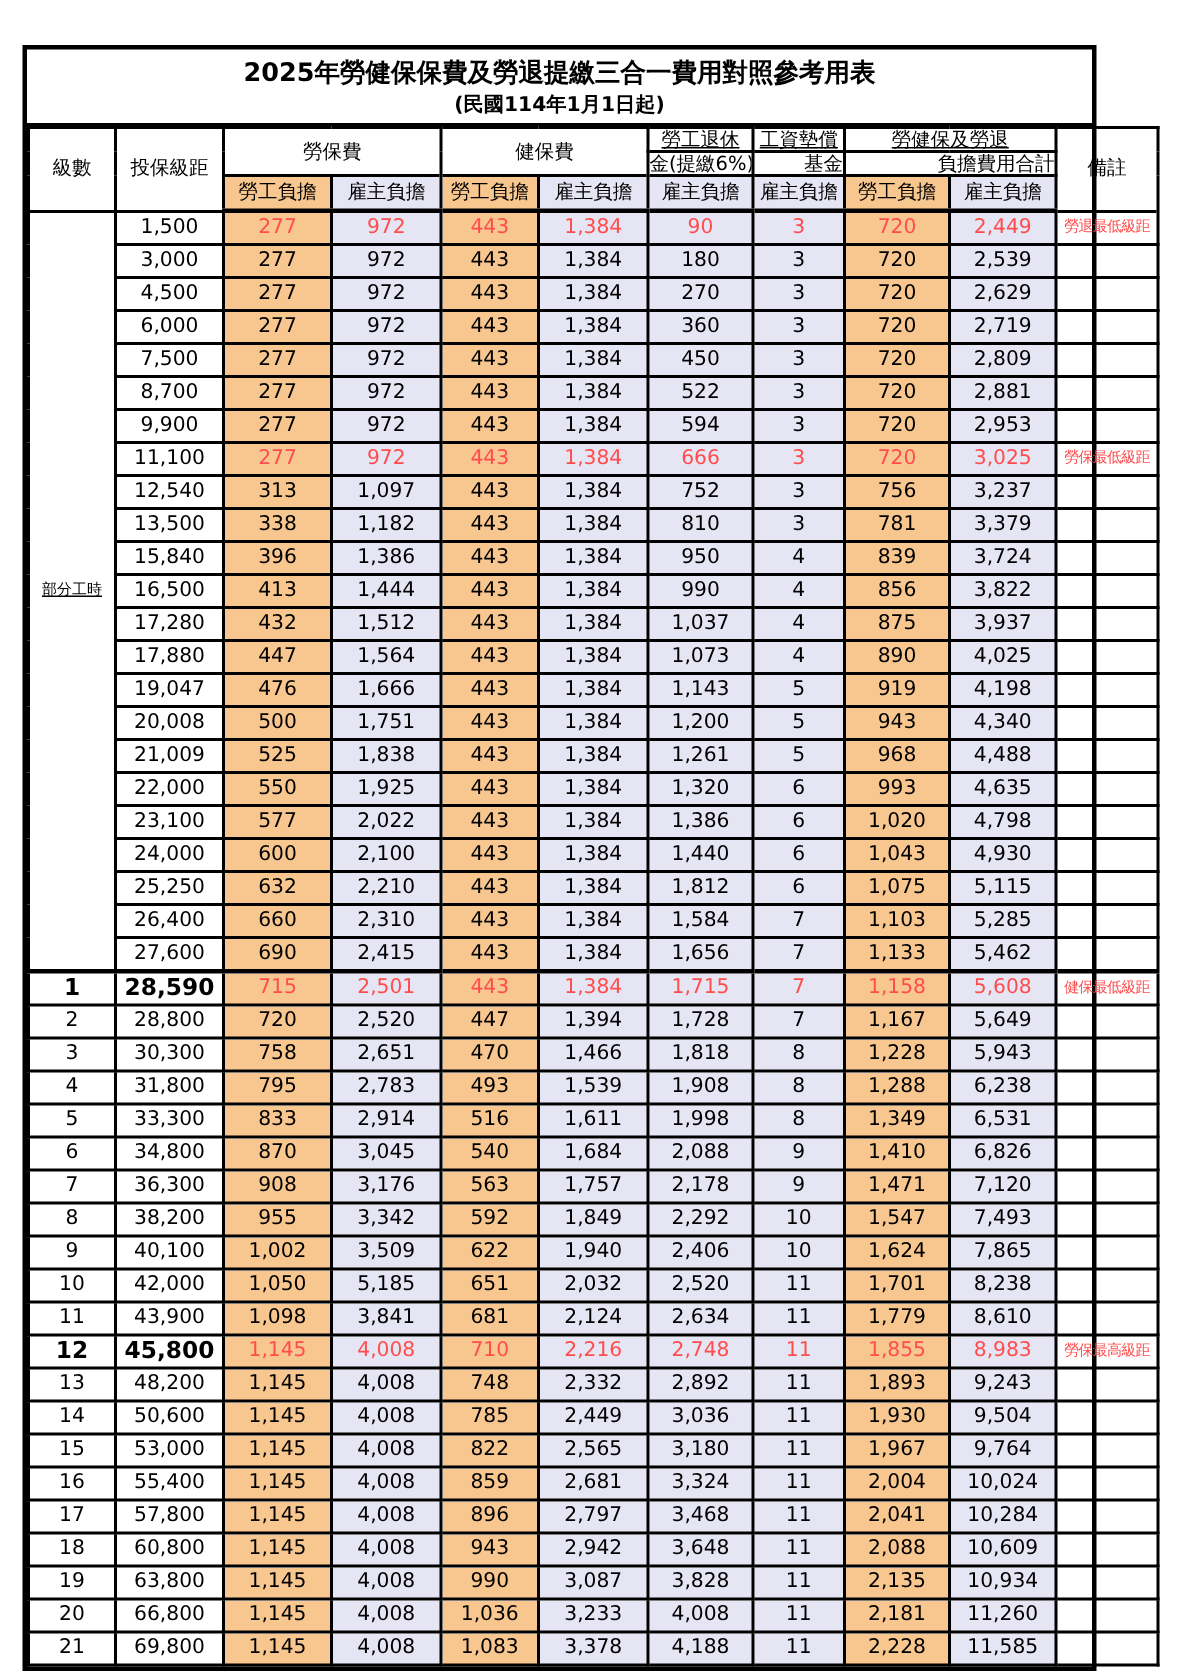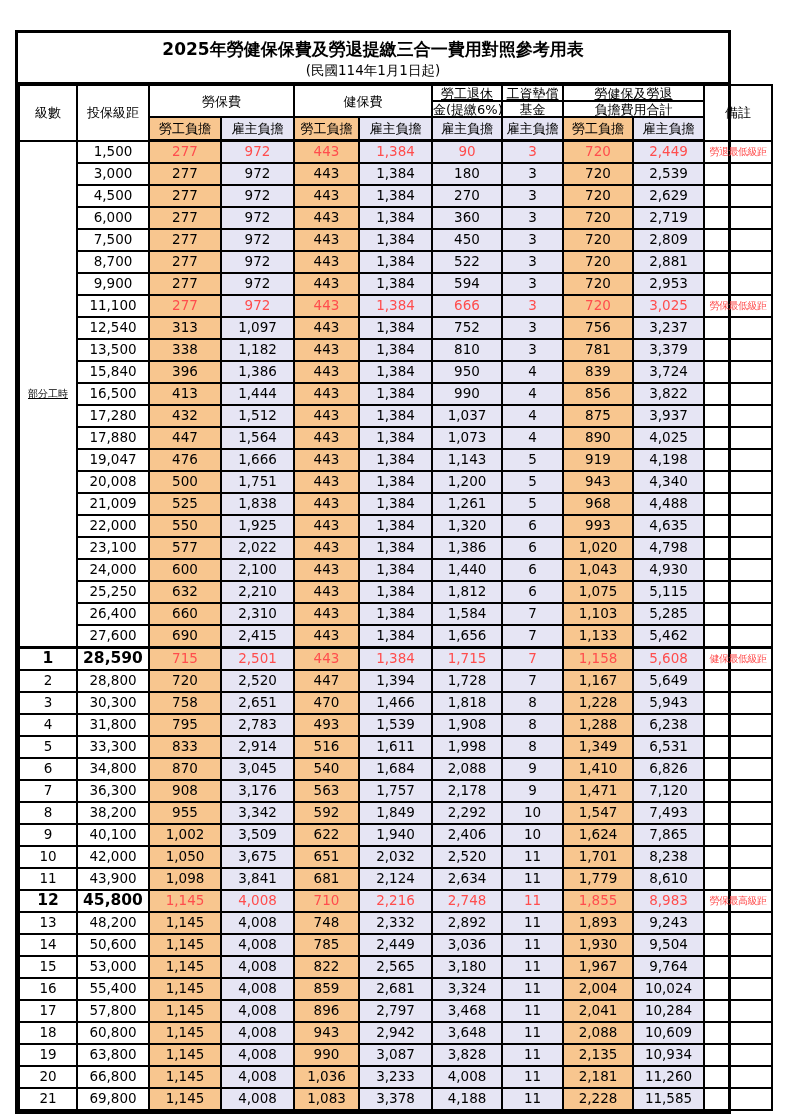--- a/index.html
+++ b/index.html
@@ -1,30 +1,30 @@
 <!DOCTYPE html>
 <html style="--emp: #F8C68F; --er: #E6E5F4; --red: #FF4D4D;"><head>
 <meta charset="utf-8">
 <style>
   html,body{margin:0;padding:0;background:#fff;}
   body{width:791px;height:1120px;position:relative;font-family:"DejaVu Sans",sans-serif;color:#000;}
   .sheet{position:absolute;left:15px;top:30px;width:716px;border:3px solid #000;box-sizing:border-box;background:#fff;}
   .title-block{border-bottom:2px solid #000;text-align:center;padding:4px 0 3px 0;}
   .title-main{font-size:17px;font-weight:bold;line-height:1.45;}
-  .title-sub{font-size:13.5px;font-weight:normal;line-height:1.3;}
+  .title-sub{font-size:13.5px;font-weight:bold;line-height:1.3;}
   table{border-collapse:collapse;table-layout:fixed;width:100%;}
   col.c1{width:58px}col.c2{width:72px}col.c3{width:72px}col.c4{width:73px}
   col.c5{width:65px}col.c6{width:73px}col.c7{width:70px}col.c8{width:61px}
   col.c9{width:70px}col.c10{width:71px}col.c11{width:68px}
   td,th{border:2px solid #000;text-align:center;vertical-align:middle;padding:0;
         font-size:13.5px;font-weight:normal;line-height:1;height:20px;overflow:hidden;white-space:nowrap;}
   thead th{font-size:13px;}
   thead tr.h-sub th{height:21px;border-bottom:3px solid #000;margin-top:40px;}
   tr.h-l1 th{height:14px;border-bottom:none;}
-  tr.h-l2 th{height:14px;border-top:none;}
+  tr.h-l2 th{height:14px;border-top:none;text-align:right;}
   tr.h-l1 th.split{border-bottom:2px solid #000;text-decoration:underline;}
   tr.h-l2 th.split{border-top:2px solid #000;}
   .emp{background:var(--emp,#F8C68F);}
   .er{background:var(--er,#E6E5F4);}
   .c-remark{font-size:10px;letter-spacing:-0.5px;text-align:center;}
   tbody .c-remark{color:var(--red,#FF4D4D);}
   tbody tr.hl td.emp,tbody tr.hl td.er{color:var(--red,#FF4D4D);}
   tbody tr.key td.c-level,tbody tr.key td.c-salary{font-weight:bold;font-size:15.5px;}
   tbody tr.thick td{border-top:3px solid #000;}
   .c-group{font-size:10px;text-decoration:underline;}
@@ -470,21 +470,21 @@
           <td class="er">2,406</td>
           <td class="er">10</td>
           <td class="emp">1,624</td>
           <td class="er">7,865</td>
           <td class="c-remark"></td>
         </tr>
         <tr>
           <td class="c-level">10</td>
           <td class="c-salary">42,000</td>
           <td class="emp">1,050</td>
-          <td class="er">3,675</td>
+          <td class="er">5,185</td>
           <td class="emp">651</td>
           <td class="er">2,032</td>
           <td class="er">2,520</td>
           <td class="er">11</td>
           <td class="emp">1,701</td>
           <td class="er">8,238</td>
           <td class="c-remark"></td>
         </tr>
         <tr>
           <td class="c-level">11</td>

